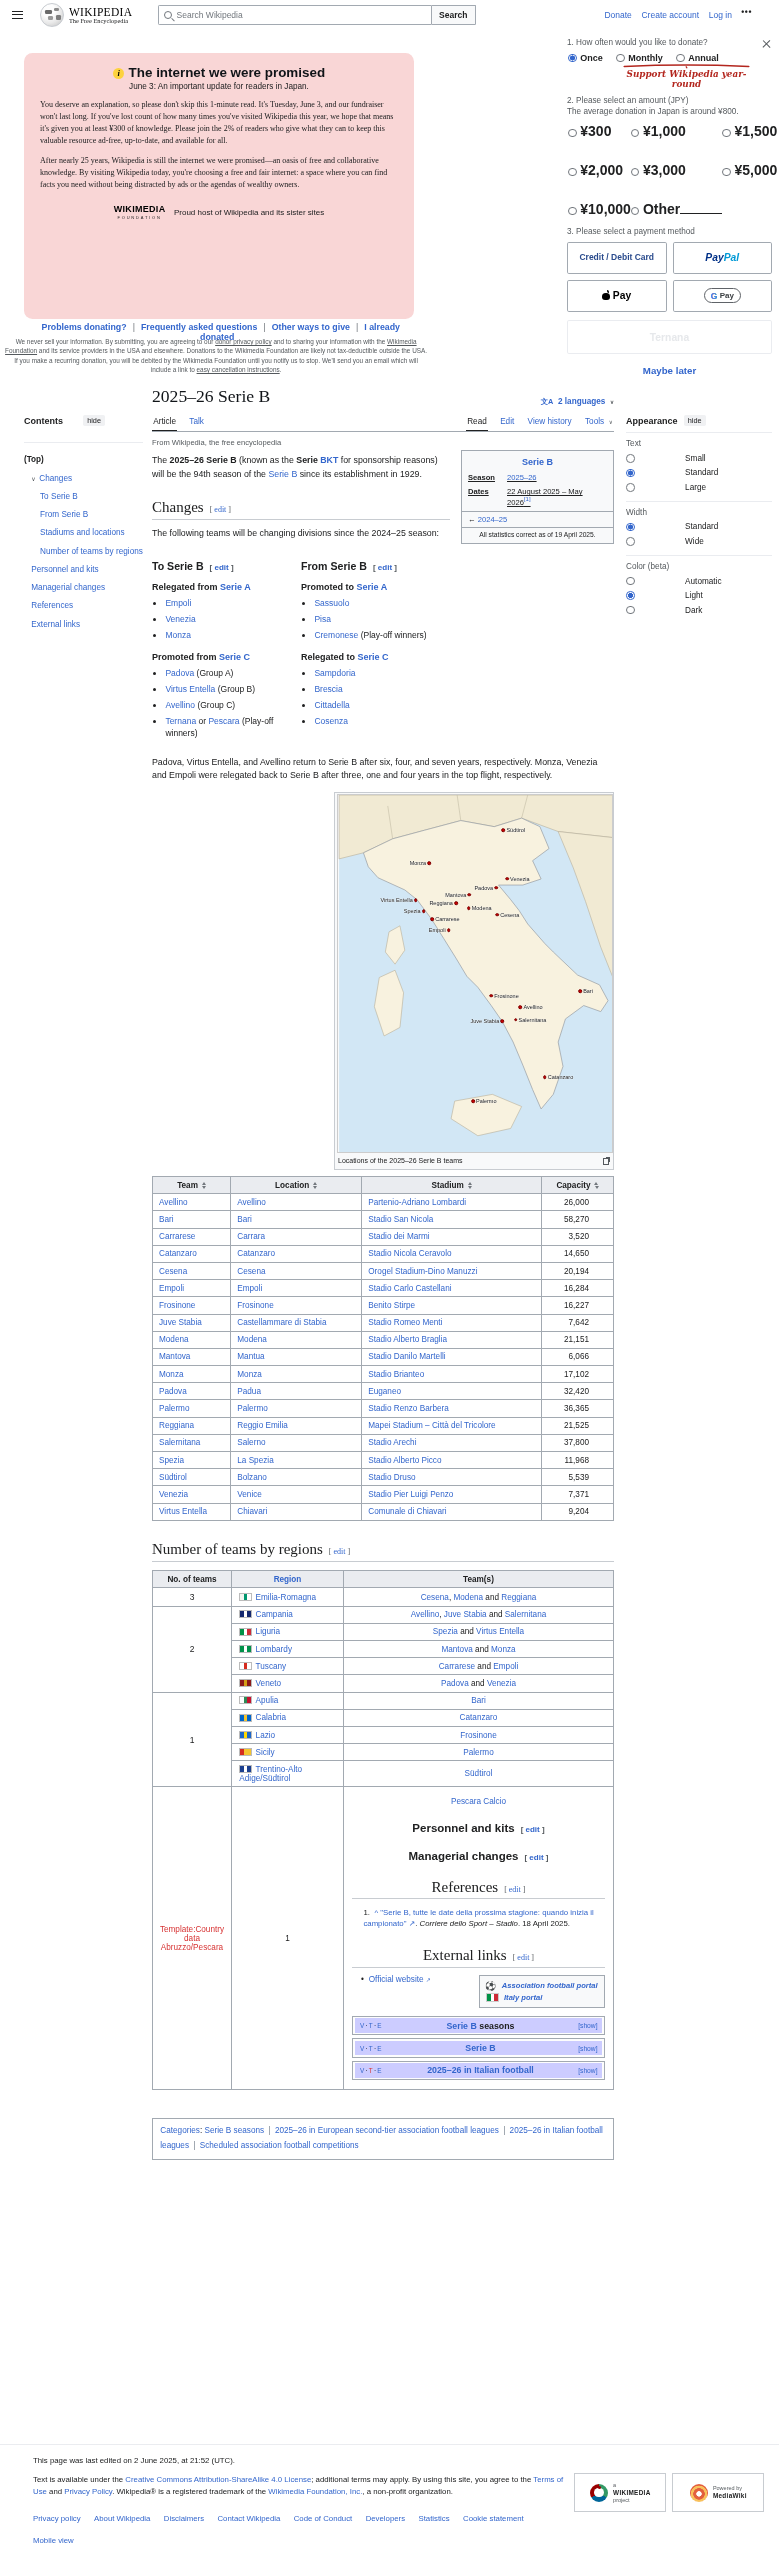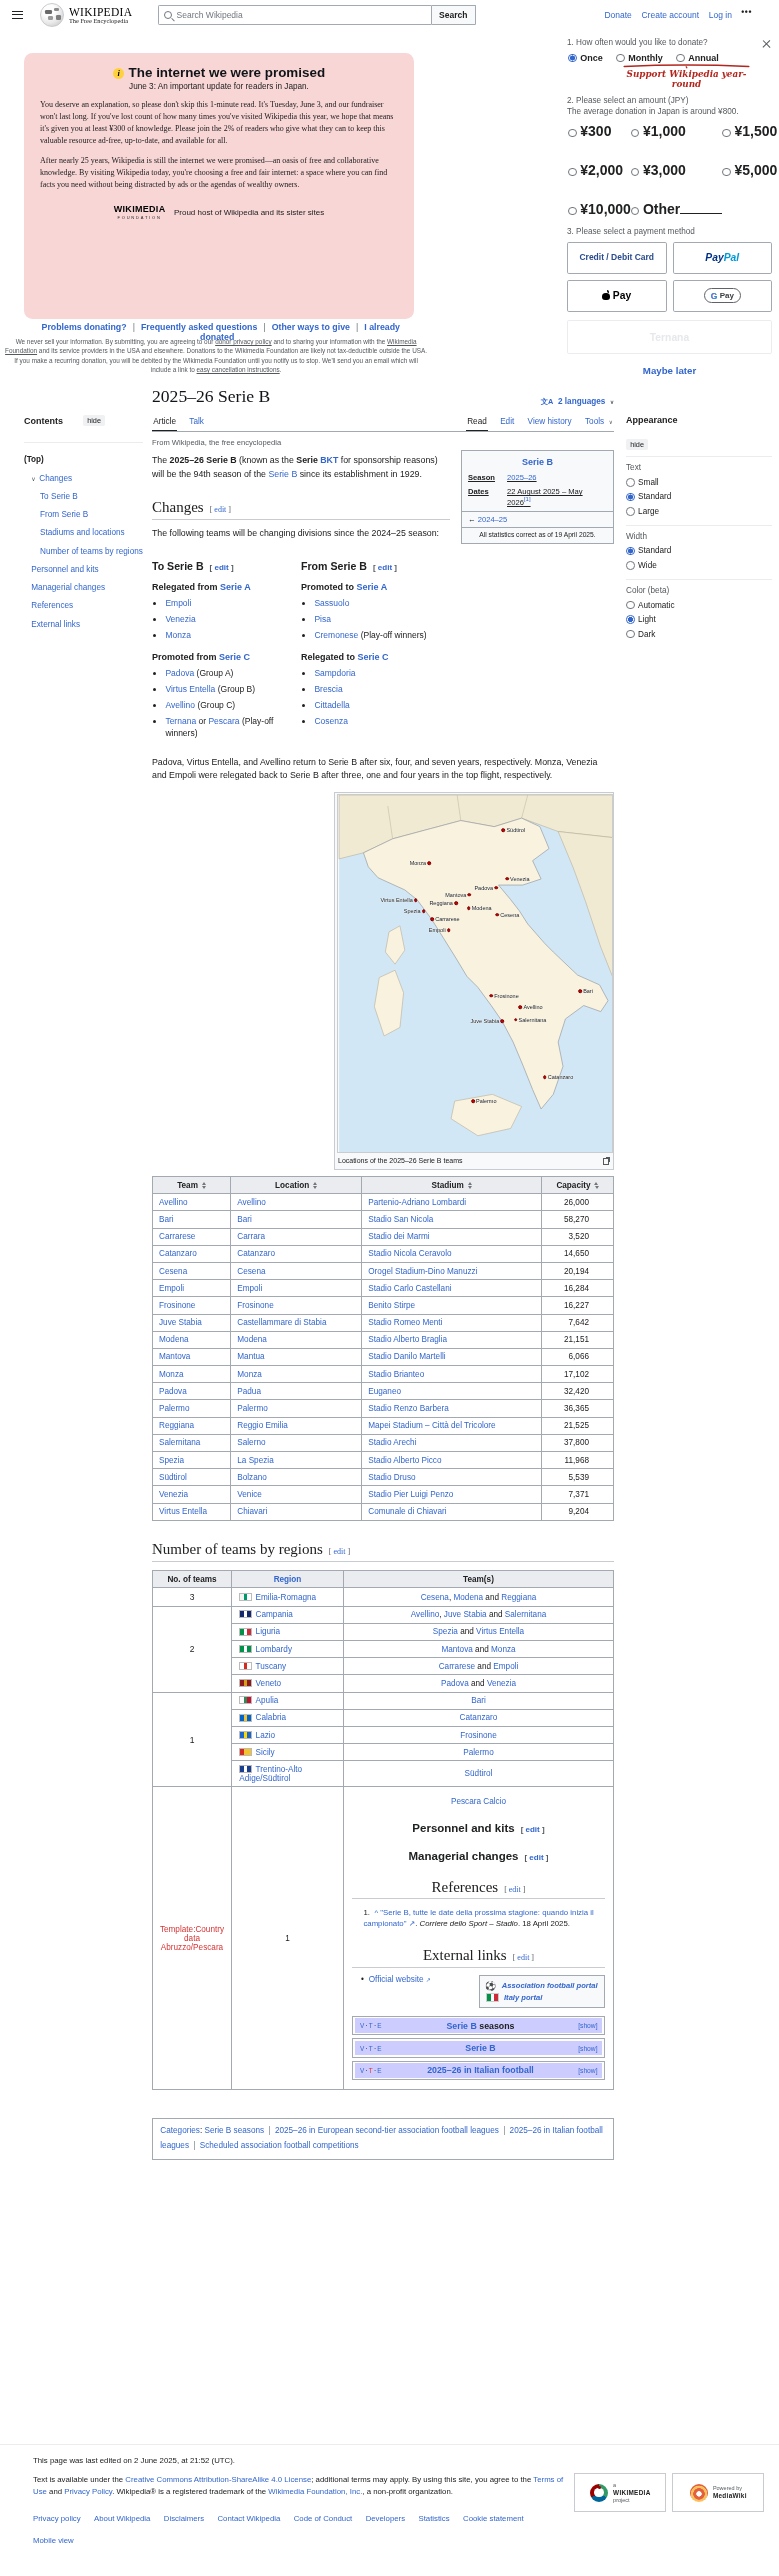--- a/index.html
+++ b/index.html
@@ -184,25 +184,25 @@
   .badge { width:92px; height:39px; border:0.6px solid #c8ccd1; background:#fff; display:flex; align-items:center; justify-content:center; gap:4.9px; }
   .wm-logo { width:18px; height:18px; border-radius:50%; background:conic-gradient(#339966 0 120deg, #006699 120deg 240deg, #990000 240deg 360deg); position:relative; }
   .wm-logo::after { content:""; position:absolute; inset:4.2px; background:#fff; border-radius:50%; }
   .wm-logo::before { content:""; position:absolute; left:7.3px; top:2.4px; width:3.6px; height:3.6px; background:#900; border-radius:50%; z-index:1; }
   .badge .btxt { font-size:5.5px; line-height:1.25; color:#54595d; }
   .badge .btxt b { font-size:6.4px; color:#202122; letter-spacing:0.3px; }
   .mw-logo { width:18px; height:18px; border-radius:50%; background:radial-gradient(circle at 50% 55%, #fff 0 2.4px, #e35f3e 3px 5.5px, #f8c15c 6px 8px, #e35f3e 8.5px); }
 
   
   .appearance { position:absolute; left:626px; top:29px; width:146px; font-size:8.2px; }
-  .app-head { display:flex; align-items:flex-start; gap:14px; padding-bottom:6px;flex-direction:column; }
+  .app-head { display:flex; align-items:flex-end; gap:6px; padding-bottom:6px; }
   .app-title { font-weight:bold; font-size:9px; }
   .app-group { border-top:0.6px solid #eaecf0; padding:6px 0 3.6px; }
   .app-label { color:#54595d; margin-bottom:4.9px; }
-  .app-opt { display:flex; align-items:center; margin:5.5px 0; cursor:pointer; }
+  .app-opt { display:flex; align-items:center; margin:5.5px 0; cursor:pointer;gap:47px; }
 </style>
 </head>
 <body>
 
 <div class="top-header">
   <div class="burger"></div>
   <div class="logo-wrap">
     <div class="globe">
         <i class="g1"></i>
         <i class="g2"></i>

